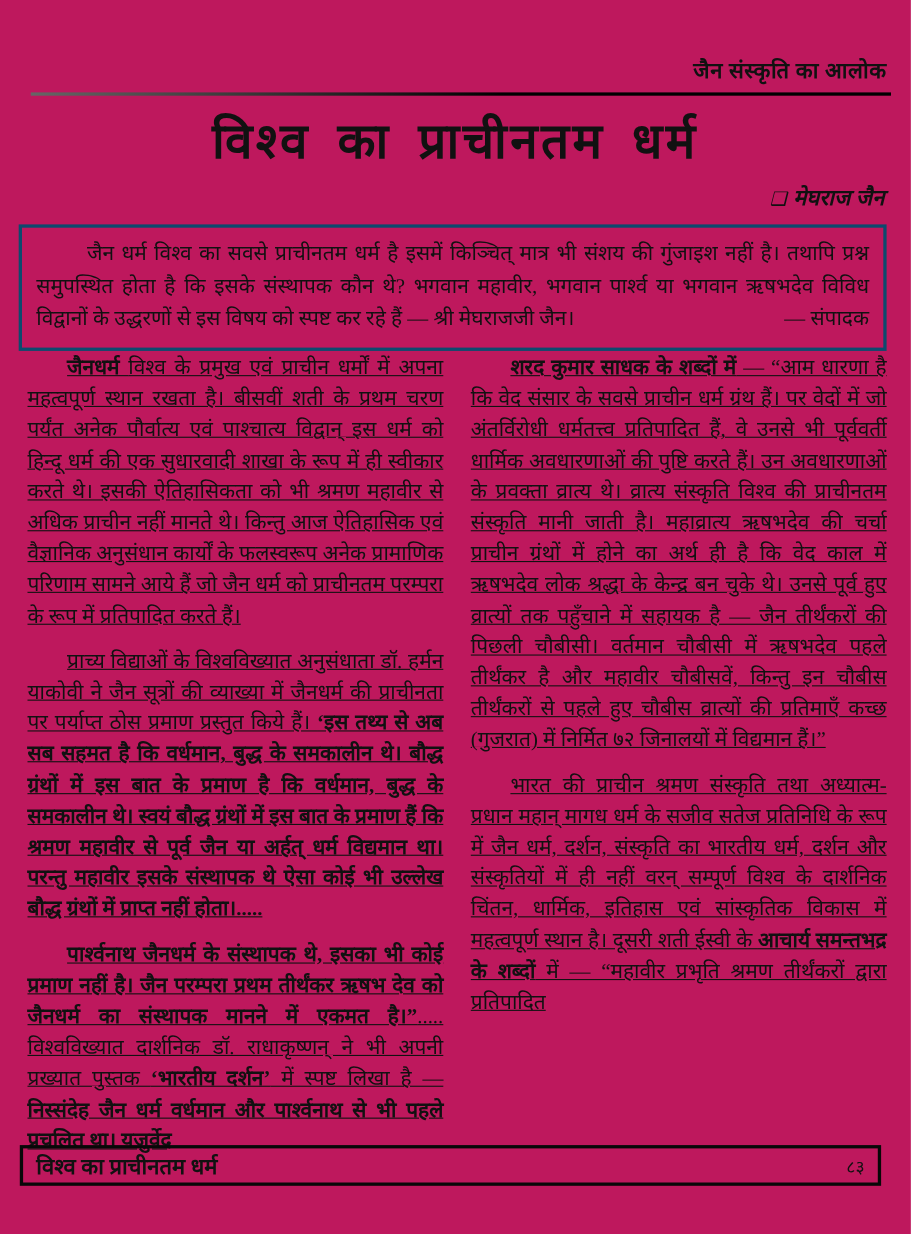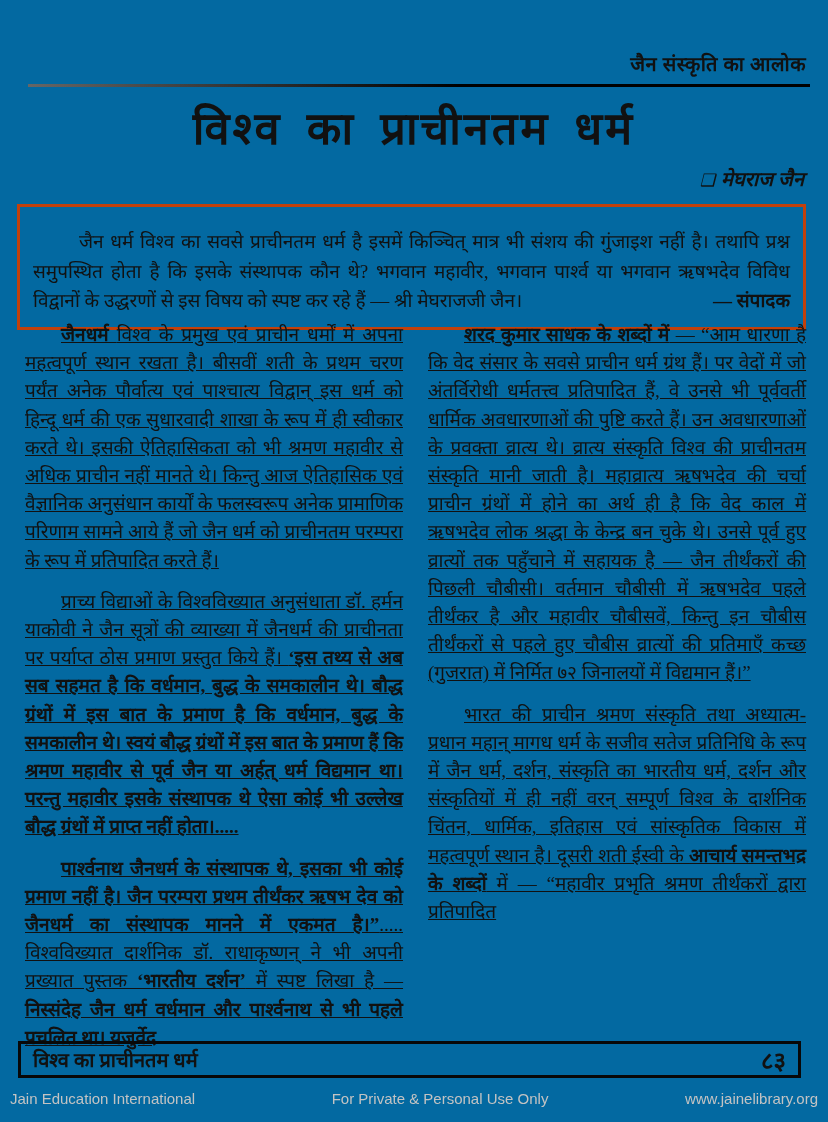--- a/index.html
+++ b/index.html
@@ -4,21 +4,21 @@
 <style>
   html, body { margin: 0; padding: 0; }
   body {
     width: 828px; height: 1122px;
     background: #f4f4f2;
     font-family: "Liberation Serif", "DejaVu Serif", serif;
     color: #111;
   }
   .sheet {
     position: relative; width: 828px; height: 1122px;
-    background: #0369a1; overflow: hidden;
+    background: #be185d; overflow: hidden;
   }
   .page-header {
     position: absolute; top: 50px; right: 22px;
     font-size: 20px; font-weight: bold; letter-spacing: 0.5px;
   }
   .top-rule {
     position: absolute; top: 84px; left: 28px; width: 782px; height: 3px;
     background: linear-gradient(to right, #666, #000 55%);
   }
   .doc-title {
@@ -26,44 +26,44 @@
     text-align: center; font-size: 45px; font-weight: bold;
     letter-spacing: 3px; word-spacing: 10px;
   }
   .byline {
     position: absolute; top: 165px; right: 24px;
     font-size: 20px; font-weight: bold; font-style: italic;
   }
   .byline .marker { font-size: 17px; font-weight: normal; margin-right: 6px; }
   .intro-box {
     position: absolute; top: 204px; left: 17px; width: 789px;
-    box-sizing: border-box; border: 3px solid #c2410c;
-    padding: 20px 13px 11px 13px;
+    box-sizing: border-box; border: 3px solid #0c4a6e;
+    padding: 9px 13px 11px 13px;
     font-size: 19px; line-height: 29.5px; text-align: justify;
   }
   .intro-box .intro-text { text-indent: 46px; }
-  .intro-box .sig { float: right; font-weight: bold; }
+  .intro-box .sig { float: right; font-weight: normal; }
   .body-columns {
     position: absolute; top: 321px; left: 25px; width: 781px;
     display: flex; gap: 25px;
   }
   .col { width: 378px; }
   .col p {
     margin: 0 0 13px 0; text-indent: 36px; text-align: justify;
     font-size: 19px; line-height: 28.2px; text-decoration: underline;
   }
   .col p.noindent { text-indent: 0; }
   .b { font-weight: bold; }
   .footer-box {
     position: absolute; top: 1041px; left: 18px; width: 783px; height: 37px;
     box-sizing: border-box; border: 3px solid #080808;
     display: flex; align-items: center; justify-content: space-between;
     padding: 0 12px; font-size: 20px; font-weight: bold;
   }
-  .footer-box .page-num { font-weight: bold; font-size: 24px; }
+  .footer-box .page-num { font-weight: normal; font-size: 16px; }
   .watermark {
     position: absolute; top: 1090px; left: 0; width: 828px;
     box-sizing: border-box; padding: 0 10px;
     display: flex; justify-content: space-between; align-items: center;
     color: #c3c3c3; font-family: "Liberation Sans", "DejaVu Sans", sans-serif;
     font-size: 15px;
   }
 </style>
 </head>
 <body>
@@ -96,19 +96,14 @@
       <p><span class="b">शरद कुमार साधक के शब्दों में</span><span> — “आम धारणा है कि वेद संसार के सवसे प्राचीन धर्म ग्रंथ हैं। पर वेदों में जो अंतर्विरोधी धर्मतत्त्व प्रतिपादित हैं, वे उनसे भी पूर्ववर्ती धार्मिक अवधारणाओं की पुष्टि करते हैं। उन अवधारणाओं के प्रवक्ता व्रात्य थे। व्रात्य संस्कृति विश्व की प्राचीनतम संस्कृति मानी जाती है। महाव्रात्य ऋषभदेव की चर्चा प्राचीन ग्रंथों में होने का अर्थ ही है कि वेद काल में ऋषभदेव लोक श्रद्धा के केन्द्र बन चुके थे। उनसे पूर्व हुए व्रात्यों तक पहुँचाने में सहायक है — जैन तीर्थंकरों की पिछली चौबीसी। वर्तमान चौबीसी में ऋषभदेव पहले तीर्थंकर है और महावीर चौबीसवें, किन्तु इन चौबीस तीर्थंकरों से पहले हुए चौबीस व्रात्यों की प्रतिमाएँ कच्छ (गुजरात) में निर्मित ७२ जिनालयों में विद्यमान हैं।”</span></p>
       <p><span>भारत की प्राचीन श्रमण संस्कृति तथा अध्यात्म-प्रधान महान् मागध धर्म के सजीव सतेज प्रतिनिधि के रूप में जैन धर्म, दर्शन, संस्कृति का भारतीय धर्म, दर्शन और संस्कृतियों में ही नहीं वरन् सम्पूर्ण विश्व के दार्शनिक चिंतन, धार्मिक, इतिहास एवं सांस्कृतिक विकास में महत्वपूर्ण स्थान है। दूसरी शती ईस्वी के </span><span class="b">आचार्य समन्तभद्र के शब्दों</span><span> में — “महावीर प्रभृति श्रमण तीर्थंकरों द्वारा प्रतिपादित</span></p>
     </div>
   </div>
 
   <div class="footer-box">
     <span>विश्व का प्राचीनतम धर्म</span>
     <span class="page-num">८३</span>
   </div>
 
-  <div class="watermark">
-    <span>Jain Education International</span>
-    <span>For Private &amp; Personal Use Only</span>
-    <span>www.jainelibrary.org</span>
-  </div>
 
 </div>
 
 </body></html>

